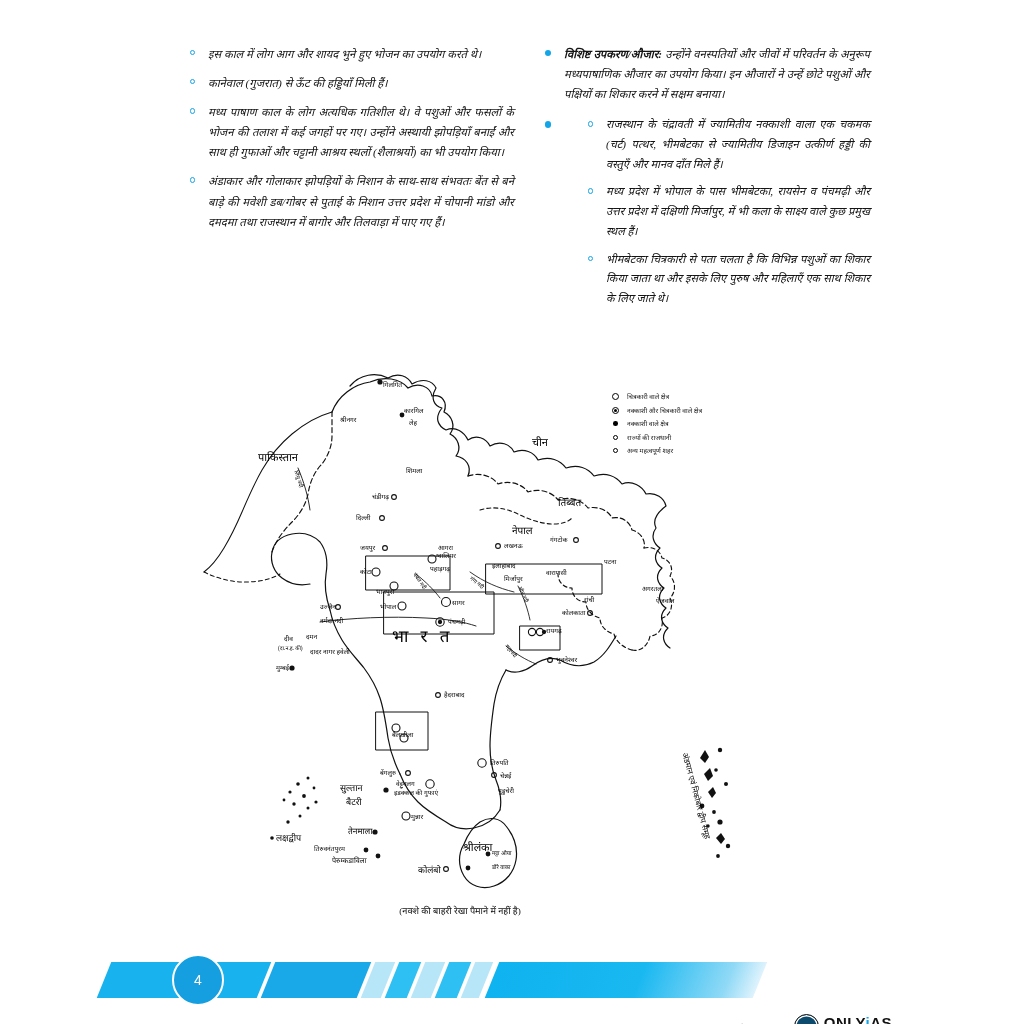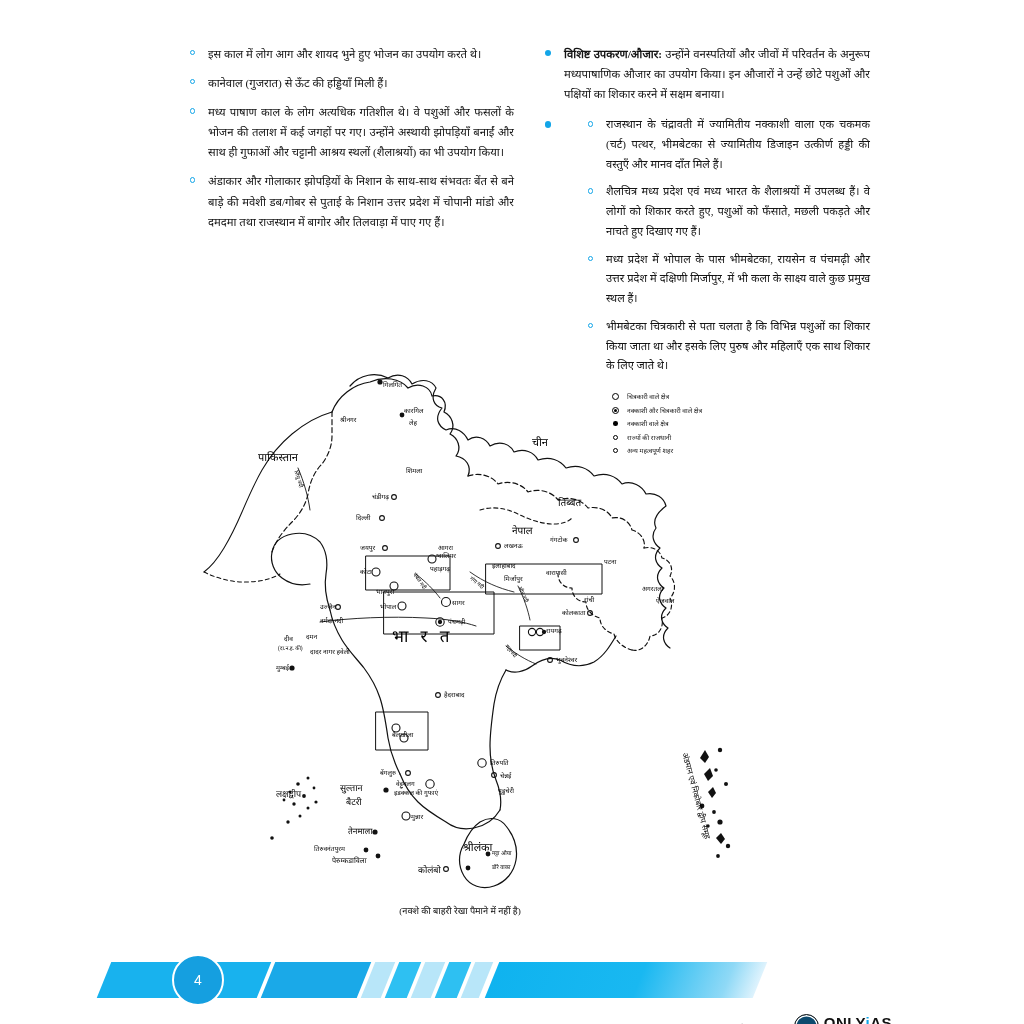--- a/index.html
+++ b/index.html
@@ -40,20 +40,21 @@
   }
   li.item {
     position: relative;
     padding-left: 22px;
     margin-bottom: 9px;
     font-size: 11.3px;
     line-height: 1.78;
     text-align: justify;
     text-justify: inter-word;
     color: #141414;
+    font-style: italic;
   }
   li.item .txt { display: block; }
 
   
   li.ring::before {
     content: "";
     position: absolute;
     left: 4px;
     top: 6px;
     width: 5.4px;
@@ -286,23 +287,20 @@
       <ul class="lvl1">
 
         <li class="item disc">
           <span class="txt"><span class="bold">विशिष्ट उपकरण/औजार:</span><span> उन्होंने वनस्पतियों और जीवों में परिवर्तन के अनुरूप मध्यपाषाणिक औजार का उपयोग किया। इन औजारों ने उन्हें छोटे पशुओं और पक्षियों का शिकार करने में सक्षम बनाया।</span></span>
         </li>
 
         <li class="item disc head">
           <ul class="lvl2">
             <li class="item ring">
               <span class="txt">राजस्थान के चंद्रावती में ज्यामितीय नक्काशी वाला एक चकमक (चर्ट) पत्थर, भीमबेटका से ज्यामितीय डिजाइन उत्कीर्ण हड्डी की वस्तुएँ और मानव दाँत मिले हैं।</span>
-            </li>
-            <li class="item ring">
-              <span class="txt">शैलचित्र मध्य प्रदेश एवं मध्य भारत के शैलाश्रयों में उपलब्ध हैं। वे लोगों को शिकार करते हुए, पशुओं को फँसाते, मछली पकड़ते और नाचते हुए दिखाए गए हैं।</span>
             </li>
             <li class="item ring">
               <span class="txt">मध्य प्रदेश में भोपाल के पास भीमबेटका, रायसेन व पंचमढ़ी और उत्तर प्रदेश में दक्षिणी मिर्जापुर, में भी कला के साक्ष्य वाले कुछ प्रमुख स्थल हैं।</span>
             </li>
             <li class="item ring">
               <span class="txt">भीमबेटका चित्रकारी से पता चलता है कि विभिन्न पशुओं का शिकार किया जाता था और इसके लिए पुरुष और महिलाएँ एक साथ शिकार के लिए जाते थे।</span>
             </li>
           </ul>
         </li>
 
@@ -583,21 +581,21 @@
     <div class="mlabel" style="left:476px;top:238px">ऐजवाल</div>
     <div class="mlabel" style="left:212px;top:372px">बैलाडीला</div>
     <div class="mlabel" style="left:310px;top:400px">तिरुपति</div>
     <div class="mlabel" style="left:200px;top:410px">बेंगलुरु</div>
     <div class="mlabel" style="left:320px;top:413px">चेन्नई</div>
     <div class="mlabel" style="left:216px;top:421px">वेट्टुवलग</div>
     <div class="mlabel" style="left:318px;top:428px">पुडुचेरी</div>
     <div class="mlabel" style="left:160px;top:424px;font-size:9px">सुल्तान</div>
     <div class="mlabel" style="left:166px;top:438px;font-size:9px">बैटरी</div>
     <div class="mlabel" style="left:214px;top:430px">इडक्कल की गुफाएं</div>
-    <div class="mlabel" style="left:96px; top:430px;font-size:9px">लक्षद्वीप</div>
+    <div class="mlabel" style="left:96px; top:474px;font-size:9px">लक्षद्वीप</div>
     <div class="mlabel" style="left:231px;top:454px">मुन्नार</div>
     <div class="mlabel" style="left:168px;top:468px;font-size:8.4px">तेनमाला</div>
     <div class="mlabel" style="left:134px;top:486px">तिरुवनंतपुरम</div>
     <div class="mlabel" style="left:152px;top:498px;font-size:7.2px">पेरुम्कडाविला</div>
     <div class="mlabel" style="left:238px;top:506px;font-size:9px">कोलंबो</div>
     <div class="mlabel" style="left:312px;top:491px;font-size:5.6px">मट्टा ओया</div>
     <div class="mlabel" style="left:312px;top:505px;font-size:5.6px">डोरे वाका</div>
     <div class="mlabel rot90" style="left:118px;top:110px;font-size:5.6px;transform:rotate(72deg)">सिंधु नदी</div>
     <div class="mlabel rot90" style="left:236px;top:212px;font-size:5.4px;transform:rotate(55deg)">चंबल नदी</div>
     <div class="mlabel rot90" style="left:292px;top:216px;font-size:5.4px;transform:rotate(38deg)">गंगा नदी</div>

